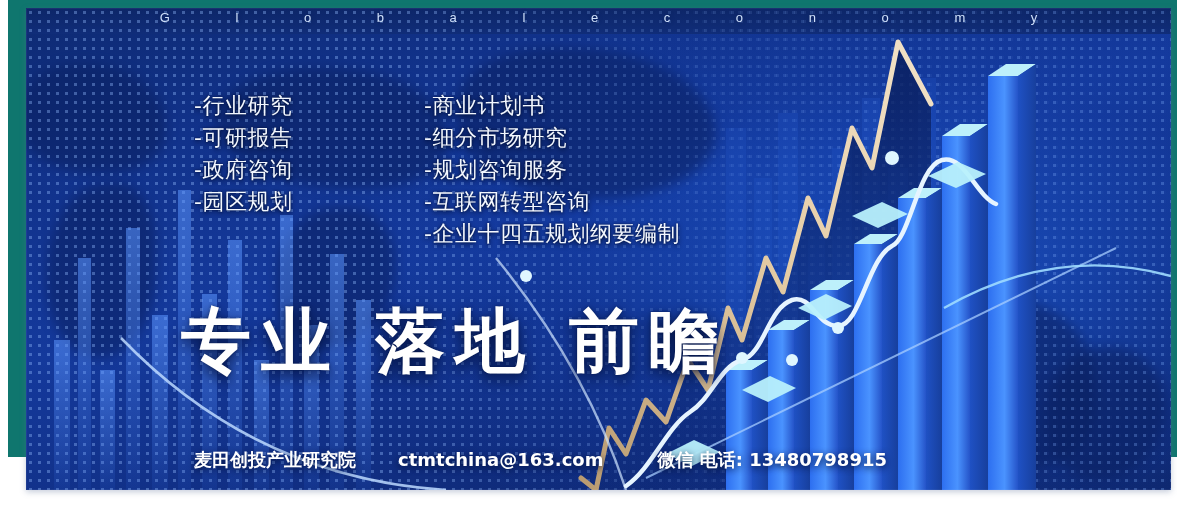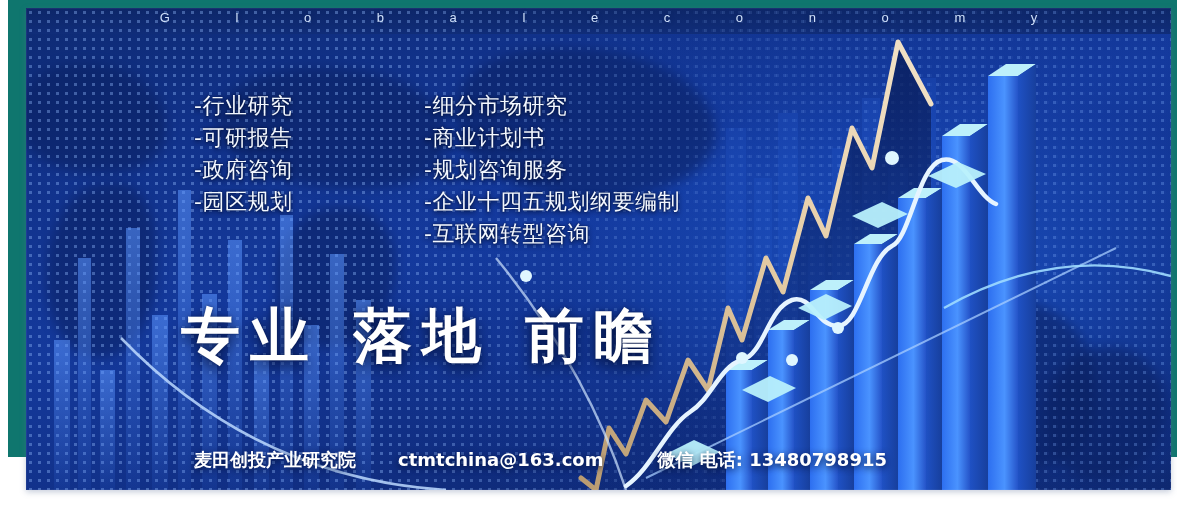--- a/index.html
+++ b/index.html
@@ -67,21 +67,21 @@
   #svc-right{left:398px;top:82px;}
   .svc-item{white-space:nowrap;}
 
   
   #chart{position:absolute;inset:0;}
 
   
   #slogan{
     position:absolute;left:155px;top:298px;
     color:#ffffff;
-    font-size:59px;
+    font-size:70px;
     font-weight:700;
     letter-spacing:10px;
     line-height:1;
     font-family:"DejaVu Sans",sans-serif;
     white-space:nowrap;
     text-shadow:0 5px 14px rgba(3,16,56,.9), 0 0 3px rgba(3,16,56,.6);
   }
   #slogan .gap{display:inline-block;width:34px;}
 
   
@@ -243,25 +243,25 @@
     <div id="headline">G l o b a l   e c o n o m y</div>
 
     <div id="svc-left" class="svc-col">
       <div class="svc-item">-行业研究</div>
       <div class="svc-item">-可研报告</div>
       <div class="svc-item">-政府咨询</div>
       <div class="svc-item">-园区规划</div>
     </div>
 
     <div id="svc-right" class="svc-col">
+      <div class="svc-item">-商业计划书</div>
       <div class="svc-item">-细分市场研究</div>
-      <div class="svc-item">-商业计划书</div>
       <div class="svc-item">-规划咨询服务</div>
+      <div class="svc-item">-互联网转型咨询</div>
       <div class="svc-item">-企业十四五规划纲要编制</div>
-      <div class="svc-item">-互联网转型咨询</div>
     </div>
 
     <div id="slogan"><span>专业</span><span class="gap"></span><span>落地</span><span class="gap"></span><span>前瞻</span></div>
 
     <div id="footer"><span class="seg">麦田创投产业研究院</span><span class="sp1"></span><span class="seg">ctmtchina@163.com</span><span class="sp2"></span><span class="seg">微信 电话:</span>&nbsp;<span class="seg">13480798915</span></div>
 
     <div id="inner-edge"></div>
   </div>
 
   <div id="shadow"></div>

